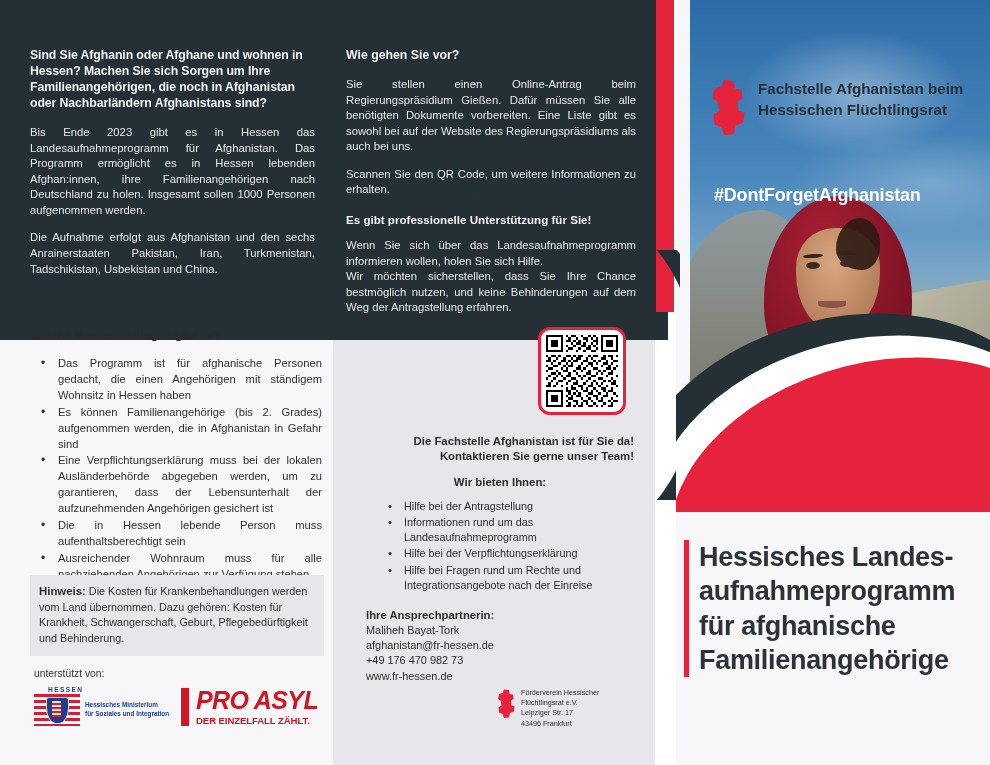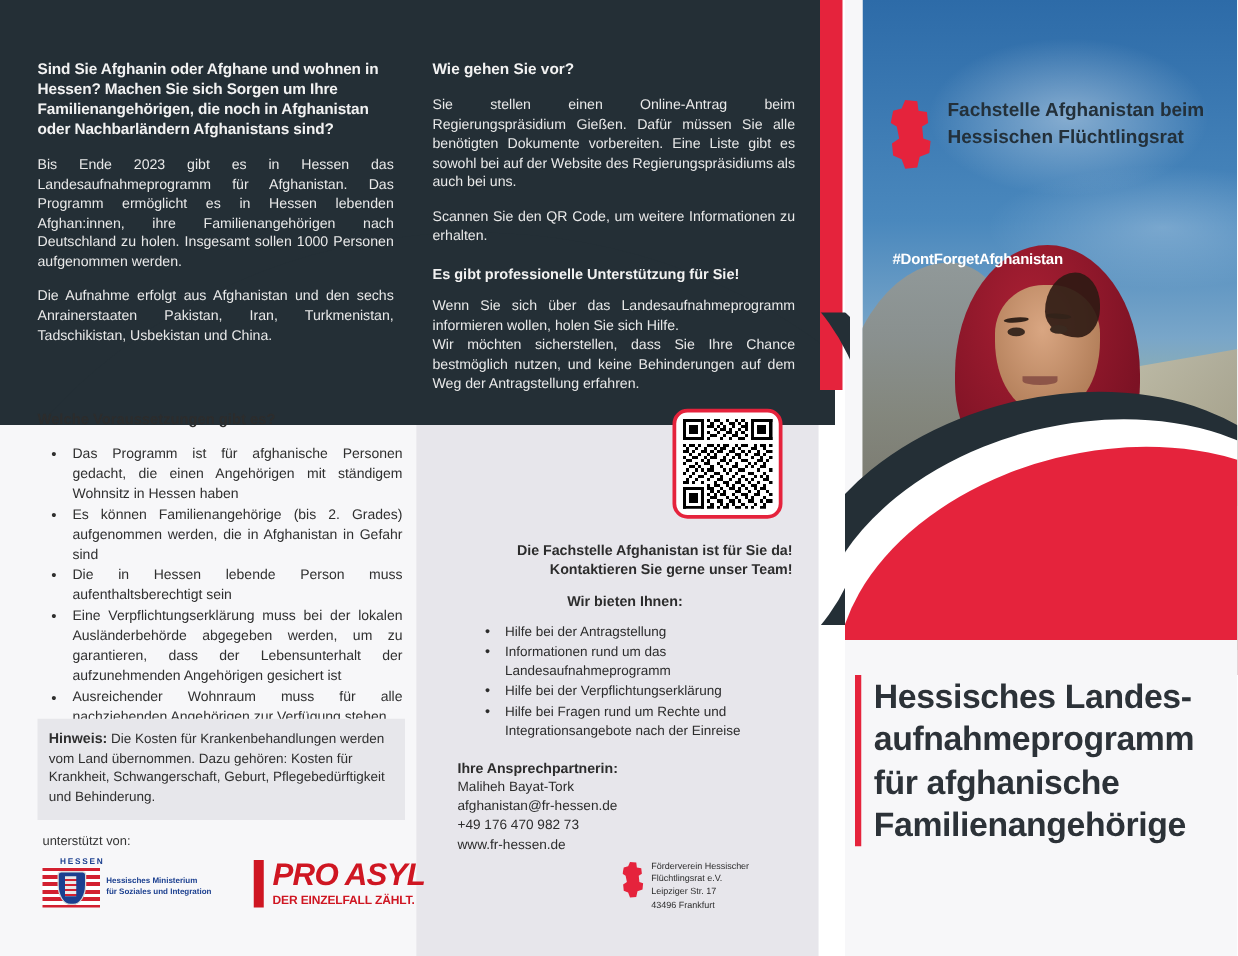--- a/index.html
+++ b/index.html
@@ -270,21 +270,20 @@
     color: #1b3f8f;
     font-weight: bold;
   }
 
   
   .logo-proasyl {
     position: absolute;
     left: 181px; top: 688px;
     display: flex;
     align-items: stretch;
-    margin-left: 22px;
   }
   .logo-proasyl .bar {
     width: 8px;
     background: #cf1622;
     margin-right: 7px;
   }
   .logo-proasyl .pa-main {
     font-size: 25px;
     font-weight: bold;
     color: #cf1622;
@@ -549,22 +548,22 @@
     flex: none;
   }
   .r-header .r-title {
     font-size: 15.2px;
     font-weight: bold;
     line-height: 1.40;
     color: #23303a;
   }
   .hashtag {
     position: absolute;
-    left: 714px; top: 200px;
-    font-size: 12px;
+    left: 714px; top: 185px;
+    font-size: 18px;
     font-weight: bold;
     color: #ffffff;
     letter-spacing: -0.2px;
   }
 
   
   .r-program {
     position: absolute;
     left: 684px; top: 540px;
     display: flex;
@@ -616,22 +615,22 @@
     <h3>Es gibt professionelle Unterstützung für Sie!</h3>
     <p class="tight">Wenn Sie sich über das Landesaufnahmeprogramm informieren wollen, holen Sie sich Hilfe.</p>
     <p>Wir möchten sicherstellen, dass Sie Ihre Chance bestmöglich nutzen, und keine Behinderungen auf dem Weg der Antragstellung erfahren.</p>
   </div>
 
   <div class="l-bottom">
     <h3>Welche Voraussetzungen gibt es?</h3>
     <ul>
       <li>Das Programm ist für afghanische Personen gedacht, die einen Angehörigen mit ständigem Wohnsitz in Hessen haben</li>
       <li>Es können Familienangehörige (bis 2. Grades) aufgenommen werden, die in Afghanistan in Gefahr sind</li>
+      <li>Eine Verpflichtungserklärung muss bei der lokalen Ausländerbehörde abgegeben werden, um zu garantieren, dass der Lebensunterhalt der aufzunehmenden Angehörigen gesichert ist</li>
       <li>Die in Hessen lebende Person muss aufenthaltsberechtigt sein</li>
-      <li>Eine Verpflichtungserklärung muss bei der lokalen Ausländerbehörde abgegeben werden, um zu garantieren, dass der Lebensunterhalt der aufzunehmenden Angehörigen gesichert ist</li>
       <li>Ausreichender Wohnraum muss für alle nachziehenden Angehörigen zur Verfügung stehen</li>
     </ul>
   </div>
 
   <div class="hinweis">
     <b>Hinweis:</b><span> Die Kosten für Krankenbehandlungen werden vom Land übernommen. Dazu gehören: Kosten für Krankheit, Schwangerschaft, Geburt, Pflegebedürftigkeit und Behinderung.</span>
   </div>
 
   <div class="supported-label">unterstützt von:</div>
 

